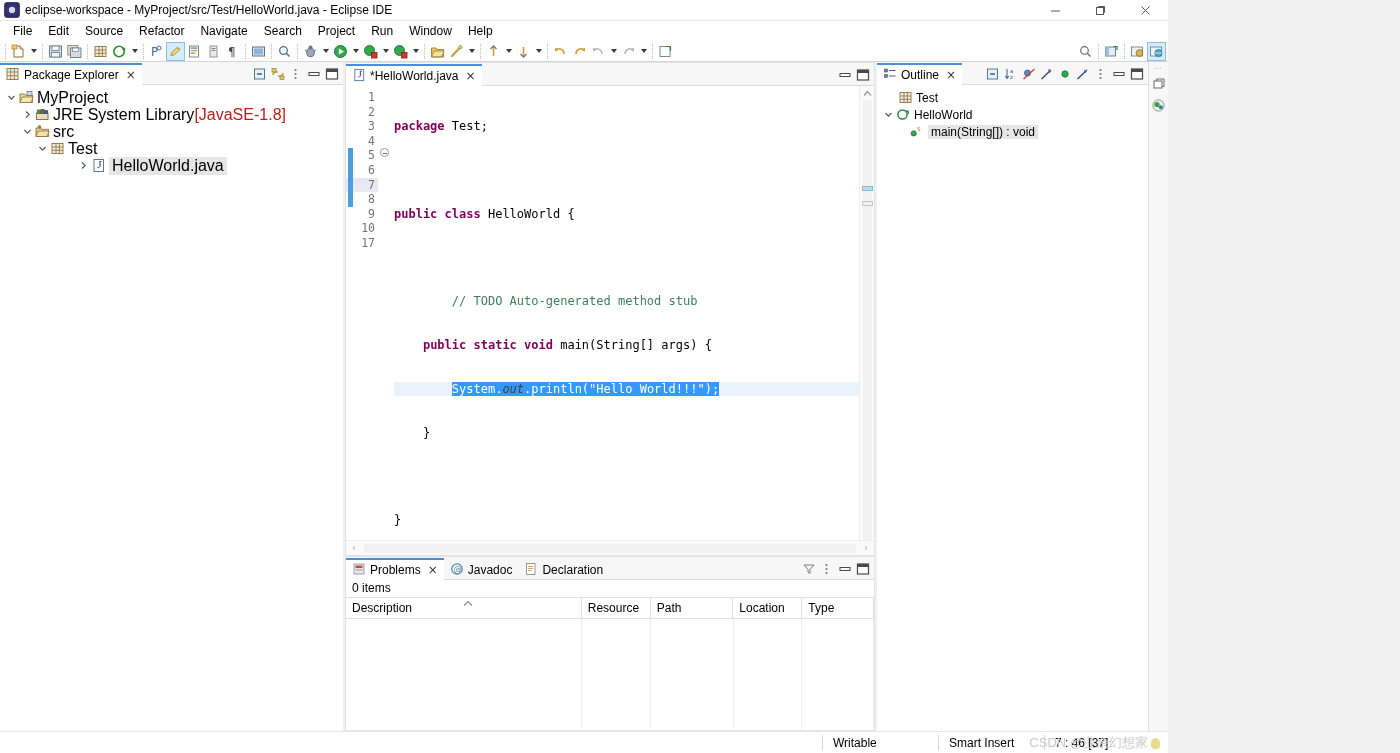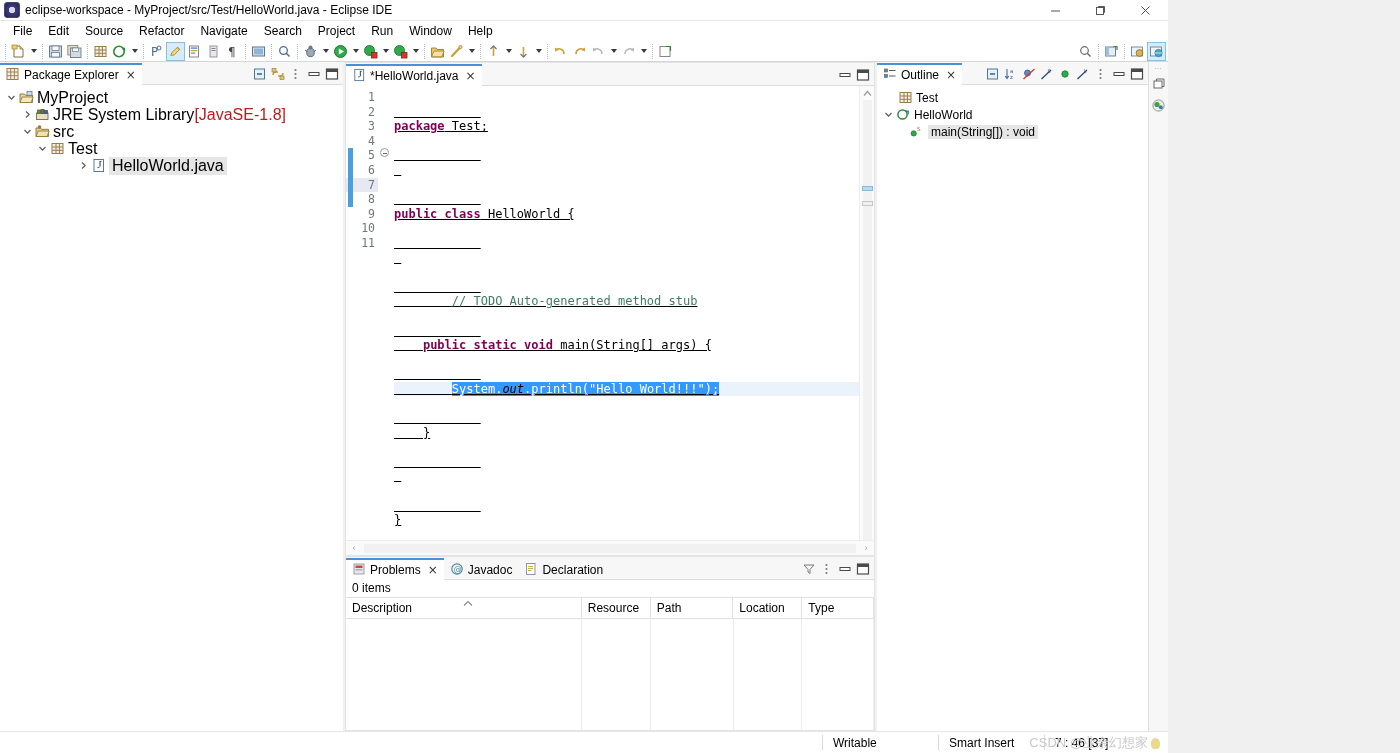--- a/index.html
+++ b/index.html
@@ -195,30 +195,30 @@
     background: #fff;
   }
   .fold-marker::after {
     content: ""; position: absolute; left: 1.5px; top: 3.5px;
     width: 4px; height: 1px; background: #6a6a6a;
   }
   .code {
     flex: 1; padding-top: 4px; padding-left: 2px;
     font-family: "DejaVu Sans Mono", monospace;
     font-size: 12px; line-height: 14.6px;
-    white-space: pre; overflow: hidden; position: relative; text-decoration: underline;
+    white-space: pre; overflow: hidden; position: relative;
   }
   .cline { height: 14.6px; line-height: 14.6px; }
   .cline.hl { background: #eaf2fb; }
   .kw { color: #7f0055; font-weight: bold; }
   .cmt { color: #3f7f5f; }
   .str { color: #2a00ff; }
   .fld { color: #0000c0; font-style: italic; }
   .sel-txt { background: #3399ff; color: #ffffff; }
-  .sel-txt .fld { color: #000000; }
+  .sel-txt .fld { color: #404040; }
   .sel-txt .str { color: #ffffff; }
 
   .editor-vscroll {
     width: 15px; min-width: 15px;
     background: #fbfbfb; border-left: 1px solid #ededed;
     position: relative;
   }
   .vs-up {
     height: 14px; display:flex; align-items:center; justify-content:center;
     color: #9a9a9a; font-size: 9px;
@@ -742,21 +742,21 @@
             <div class="gline">1</div>
             <div class="gline">2</div>
             <div class="gline">3</div>
             <div class="gline">4</div>
             <div class="gline">5</div>
             <div class="gline">6</div>
             <div class="gline cur">7</div>
             <div class="gline">8</div>
             <div class="gline">9</div>
             <div class="gline">10</div>
-            <div class="gline">11</div>
+            <div class="gline">17</div>
           </div>
 
           <div class="fold-col">
             <div class="fold-marker" style="top:62px;"></div>
           </div>
 
           <div class="code">
             <div class="cline"><span class="kw">package</span> Test;</div>
             <div class="cline"> </div>
             <div class="cline"><span class="kw">public class</span> HelloWorld {</div>

